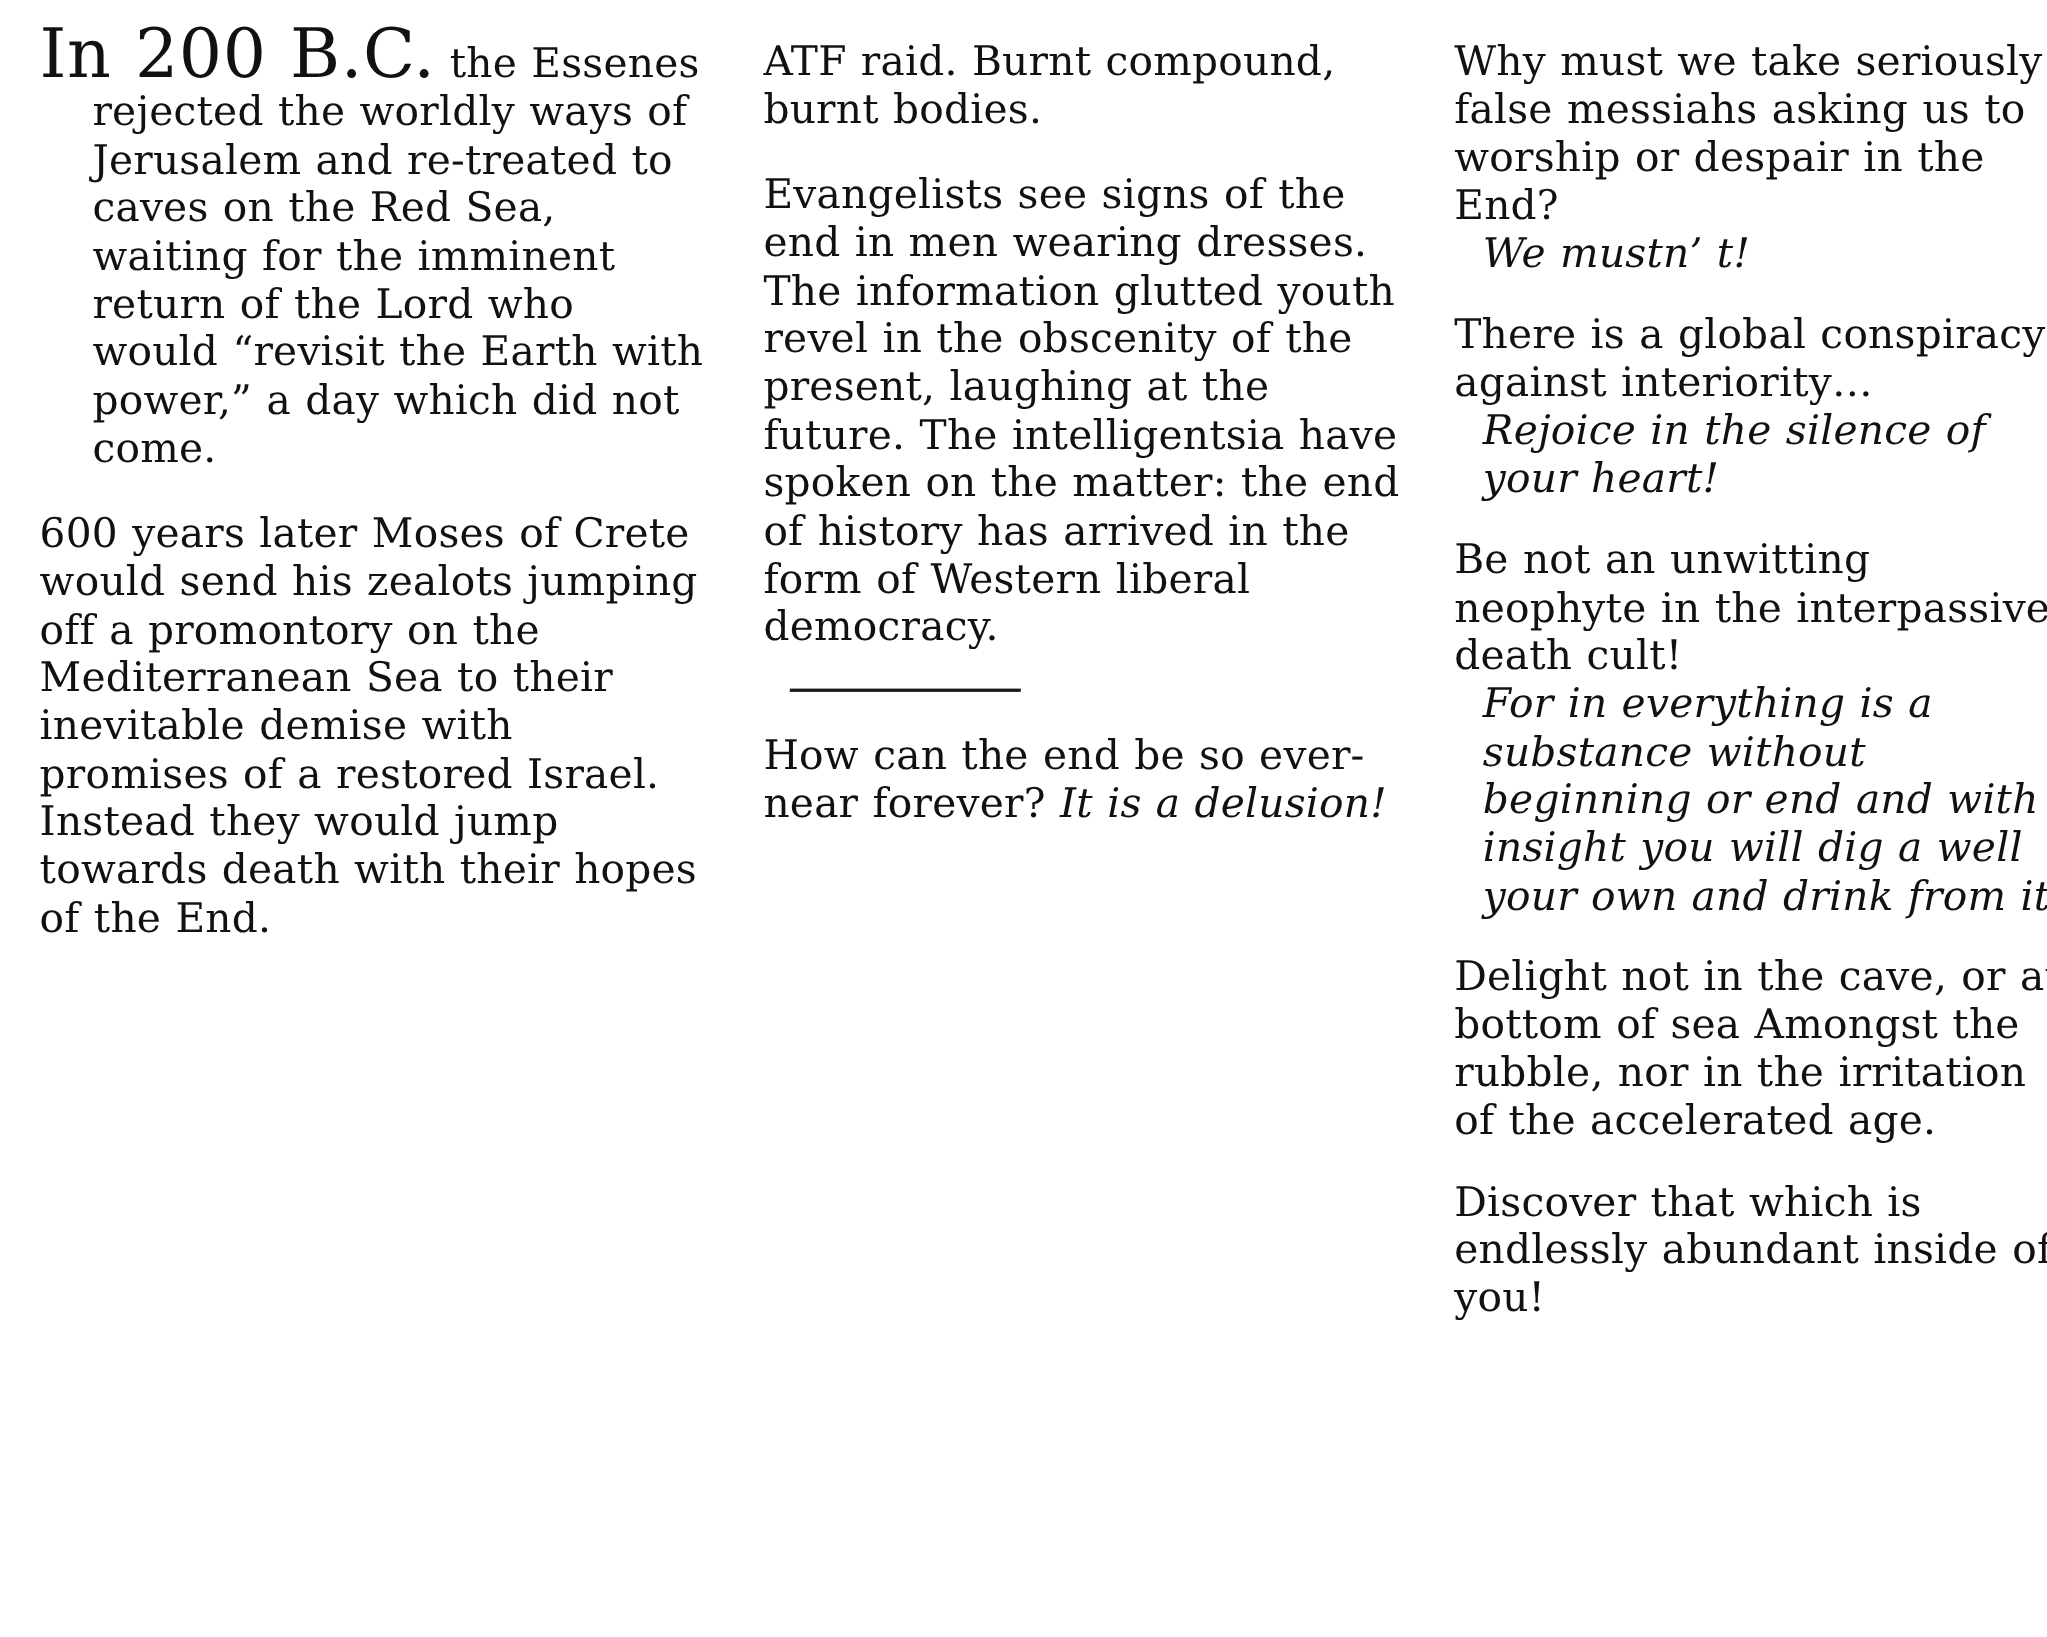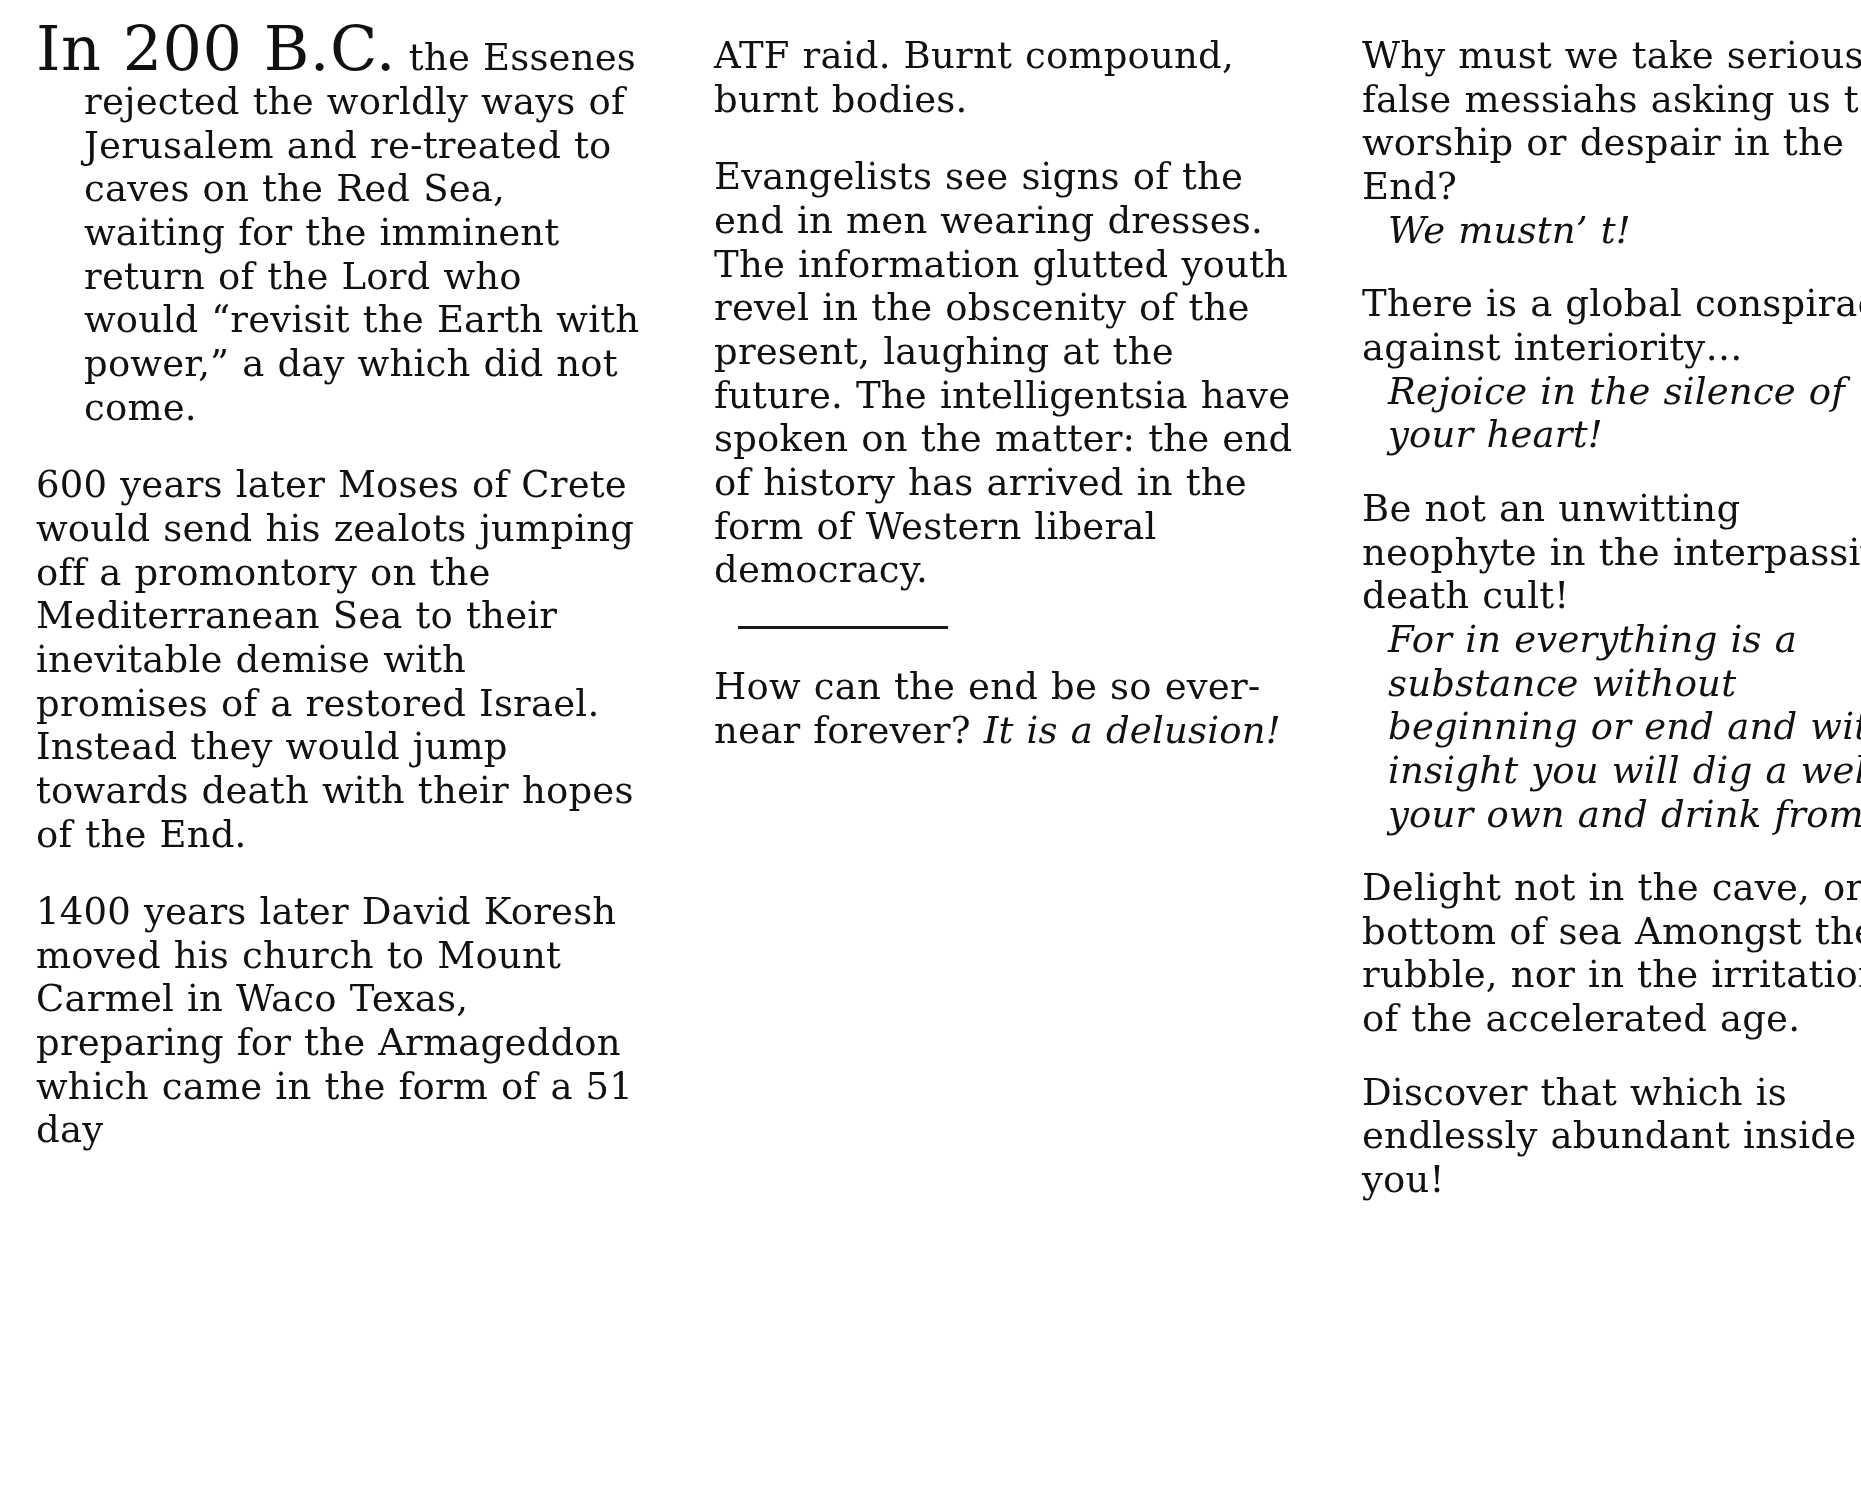--- a/index.html
+++ b/index.html
@@ -20,21 +20,21 @@
     width: 1861px;
     height: 1488px;
     box-sizing: border-box;
     padding: 18px 26px 0 26px;
   }
 
   .columns {
     display: flex;
     flex-direction: row;
     align-items: flex-start;
-    gap: 68px;
+    gap: 48px;
     height: 100%;
   }
 
   .col {
     flex: 0 0 auto;
     box-sizing: border-box;
   }
 
   .col-1 { width: 620px; padding-left: 10px; }
   .col-2 { width: 580px; padding-top: 16px; }
@@ -91,21 +91,20 @@
 
 <div class="page">
   <div class="columns">
 
     <div class="col col-1">
 
       <p class="lead indented"><span class="dropcap">In 200 B.C.</span><span class="rest"> the Essenes rejected the worldly ways of Jerusalem and re-treated to caves on the Red Sea, waiting for the imminent return of the Lord who would “revisit the Earth with power,” a day which did not come.</span></p>
 
       <p>600 years later Moses of Crete would send his zealots jumping off a promontory on the Mediterranean Sea to their inevitable demise with promises of a restored Israel. Instead they would jump towards death with their hopes of the End.</p>
 
-      <p>1400 years later David Koresh moved his church to Mount Carmel in Waco Texas, preparing for the Armageddon which came in the form of a 51 day</p>
 
     </div>
 
     <div class="col col-2">
 
       <p>ATF raid. Burnt compound, burnt bodies.</p>
 
 
       <p>Evangelists see signs of the end in men wearing dresses. The information glutted youth revel in the obscenity of the present, laughing at the future. The intelligentsia have spoken on the matter: the end of history has arrived in the form of Western liberal democracy.</p>
 

